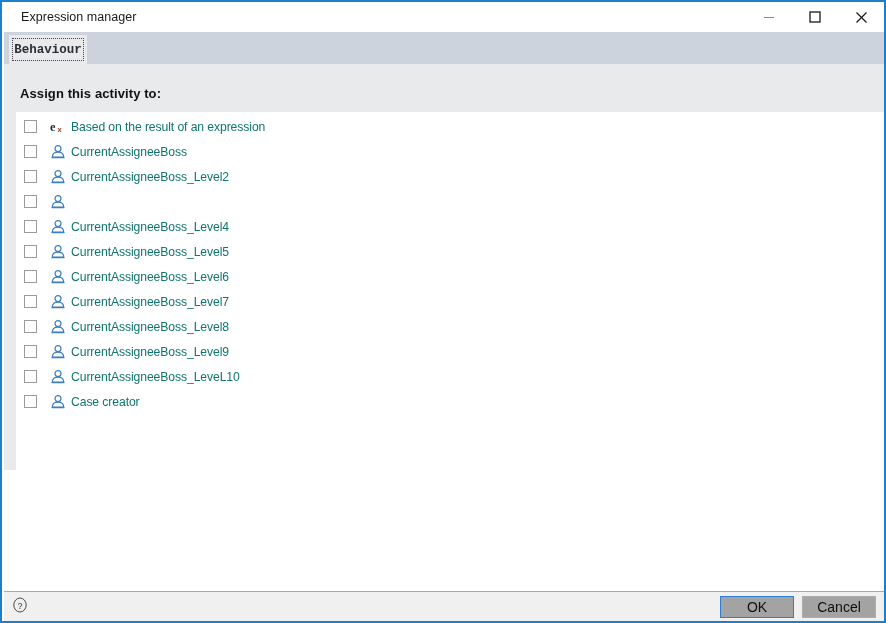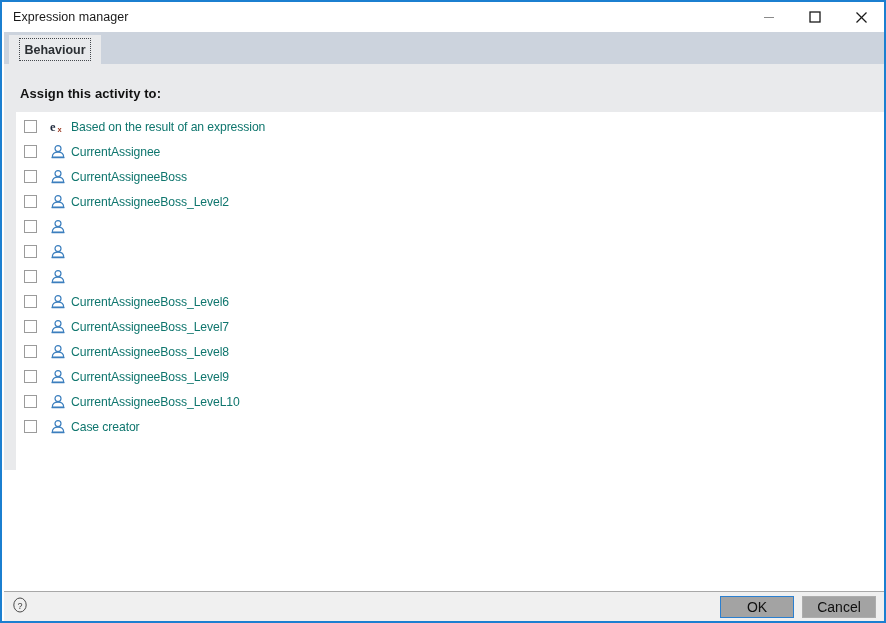--- a/index.html
+++ b/index.html
@@ -28,21 +28,21 @@
     left: 0; top: 0;
     width: 882px;
     height: 30px;
     background: #ffffff;
     display: flex;
     align-items: center;
   }
   .title-text {
     font-size: 12.5px;
     color: #1a1a1a;
-    padding-left: 11px;
+    padding-left: 19px;
     letter-spacing: 0.05px;
     white-space: nowrap;
     text-align: right;
   }
   .titlebar-spacer { flex: 1 1 auto; }
   .winbtn {
     width: 46px;
     height: 30px;
     display: flex;
     align-items: center;
@@ -57,27 +57,28 @@
     left: 2px; top: 30px;
     width: 880px;
     height: 32px;
     background: #ccd3dd;
     box-sizing: border-box;
   }
   .tab {
     position: absolute;
     left: 5px;
     top: 3px;
-    width: 92px;
+    width: 78px;
     height: 29px;
     background: #e9eaec;
     box-sizing: border-box;
     display: flex;
     align-items: center;
     justify-content: center;
+    font-family: Liberation Mono, monospace;
   }
   .tab .tab-inner {
     border: 1px dotted #44484d;
     width: 72px;
     height: 23px;
     display: flex;
     align-items: center;
     justify-content: center;
     box-sizing: border-box;
   }
@@ -281,31 +282,20 @@
           </div>
           <div class="row">
             <span class="cb"></span>
             <span class="row-icon">
               <svg width="16" height="16" viewBox="0 0 16 16">
                 <circle cx="8" cy="4.6" r="3.0" fill="none" stroke="#3c7fbe" stroke-width="1.2"></circle>
                 <path d="M2.3 13.2 C2.3 9.7 4.9 8.2 8 8.2 C11.1 8.2 13.7 9.7 13.7 13.2 Z" fill="none" stroke="#3c7fbe" stroke-width="1.2"></path>
                 <line x1="1.6" y1="13.6" x2="14.4" y2="13.6" stroke="#3c7fbe" stroke-width="1.3"></line>
               </svg>
             </span>
-            <span class="row-label">CurrentAssignee</span>
-          </div>
-          <div class="row">
-            <span class="cb"></span>
-            <span class="row-icon">
-              <svg width="16" height="16" viewBox="0 0 16 16">
-                <circle cx="8" cy="4.6" r="3.0" fill="none" stroke="#3c7fbe" stroke-width="1.2"></circle>
-                <path d="M2.3 13.2 C2.3 9.7 4.9 8.2 8 8.2 C11.1 8.2 13.7 9.7 13.7 13.2 Z" fill="none" stroke="#3c7fbe" stroke-width="1.2"></path>
-                <line x1="1.6" y1="13.6" x2="14.4" y2="13.6" stroke="#3c7fbe" stroke-width="1.3"></line>
-              </svg>
-            </span>
             <span class="row-label">CurrentAssigneeBoss</span>
           </div>
           <div class="row">
             <span class="cb"></span>
             <span class="row-icon">
               <svg width="16" height="16" viewBox="0 0 16 16">
                 <circle cx="8" cy="4.6" r="3.0" fill="none" stroke="#3c7fbe" stroke-width="1.2"></circle>
                 <path d="M2.3 13.2 C2.3 9.7 4.9 8.2 8 8.2 C11.1 8.2 13.7 9.7 13.7 13.2 Z" fill="none" stroke="#3c7fbe" stroke-width="1.2"></path>
                 <line x1="1.6" y1="13.6" x2="14.4" y2="13.6" stroke="#3c7fbe" stroke-width="1.3"></line>
               </svg>
@@ -324,30 +314,32 @@
           </div>
           <div class="row">
             <span class="cb"></span>
             <span class="row-icon">
               <svg width="16" height="16" viewBox="0 0 16 16">
                 <circle cx="8" cy="4.6" r="3.0" fill="none" stroke="#3c7fbe" stroke-width="1.2"></circle>
                 <path d="M2.3 13.2 C2.3 9.7 4.9 8.2 8 8.2 C11.1 8.2 13.7 9.7 13.7 13.2 Z" fill="none" stroke="#3c7fbe" stroke-width="1.2"></path>
                 <line x1="1.6" y1="13.6" x2="14.4" y2="13.6" stroke="#3c7fbe" stroke-width="1.3"></line>
               </svg>
             </span>
-          </div>
-          <div class="row">
-            <span class="cb"></span>
-            <span class="row-icon">
-              <svg width="16" height="16" viewBox="0 0 16 16">
-                <circle cx="8" cy="4.6" r="3.0" fill="none" stroke="#3c7fbe" stroke-width="1.2"></circle>
-                <path d="M2.3 13.2 C2.3 9.7 4.9 8.2 8 8.2 C11.1 8.2 13.7 9.7 13.7 13.2 Z" fill="none" stroke="#3c7fbe" stroke-width="1.2"></path>
-                <line x1="1.6" y1="13.6" x2="14.4" y2="13.6" stroke="#3c7fbe" stroke-width="1.3"></line>
-              </svg>
-            </span>
+            <span class="row-label">CurrentAssigneeBoss_Level4</span>
+          </div>
+          <div class="row">
+            <span class="cb"></span>
+            <span class="row-icon">
+              <svg width="16" height="16" viewBox="0 0 16 16">
+                <circle cx="8" cy="4.6" r="3.0" fill="none" stroke="#3c7fbe" stroke-width="1.2"></circle>
+                <path d="M2.3 13.2 C2.3 9.7 4.9 8.2 8 8.2 C11.1 8.2 13.7 9.7 13.7 13.2 Z" fill="none" stroke="#3c7fbe" stroke-width="1.2"></path>
+                <line x1="1.6" y1="13.6" x2="14.4" y2="13.6" stroke="#3c7fbe" stroke-width="1.3"></line>
+              </svg>
+            </span>
+            <span class="row-label">CurrentAssigneeBoss_Level5</span>
           </div>
           <div class="row">
             <span class="cb"></span>
             <span class="row-icon">
               <svg width="16" height="16" viewBox="0 0 16 16">
                 <circle cx="8" cy="4.6" r="3.0" fill="none" stroke="#3c7fbe" stroke-width="1.2"></circle>
                 <path d="M2.3 13.2 C2.3 9.7 4.9 8.2 8 8.2 C11.1 8.2 13.7 9.7 13.7 13.2 Z" fill="none" stroke="#3c7fbe" stroke-width="1.2"></path>
                 <line x1="1.6" y1="13.6" x2="14.4" y2="13.6" stroke="#3c7fbe" stroke-width="1.3"></line>
               </svg>
             </span>

